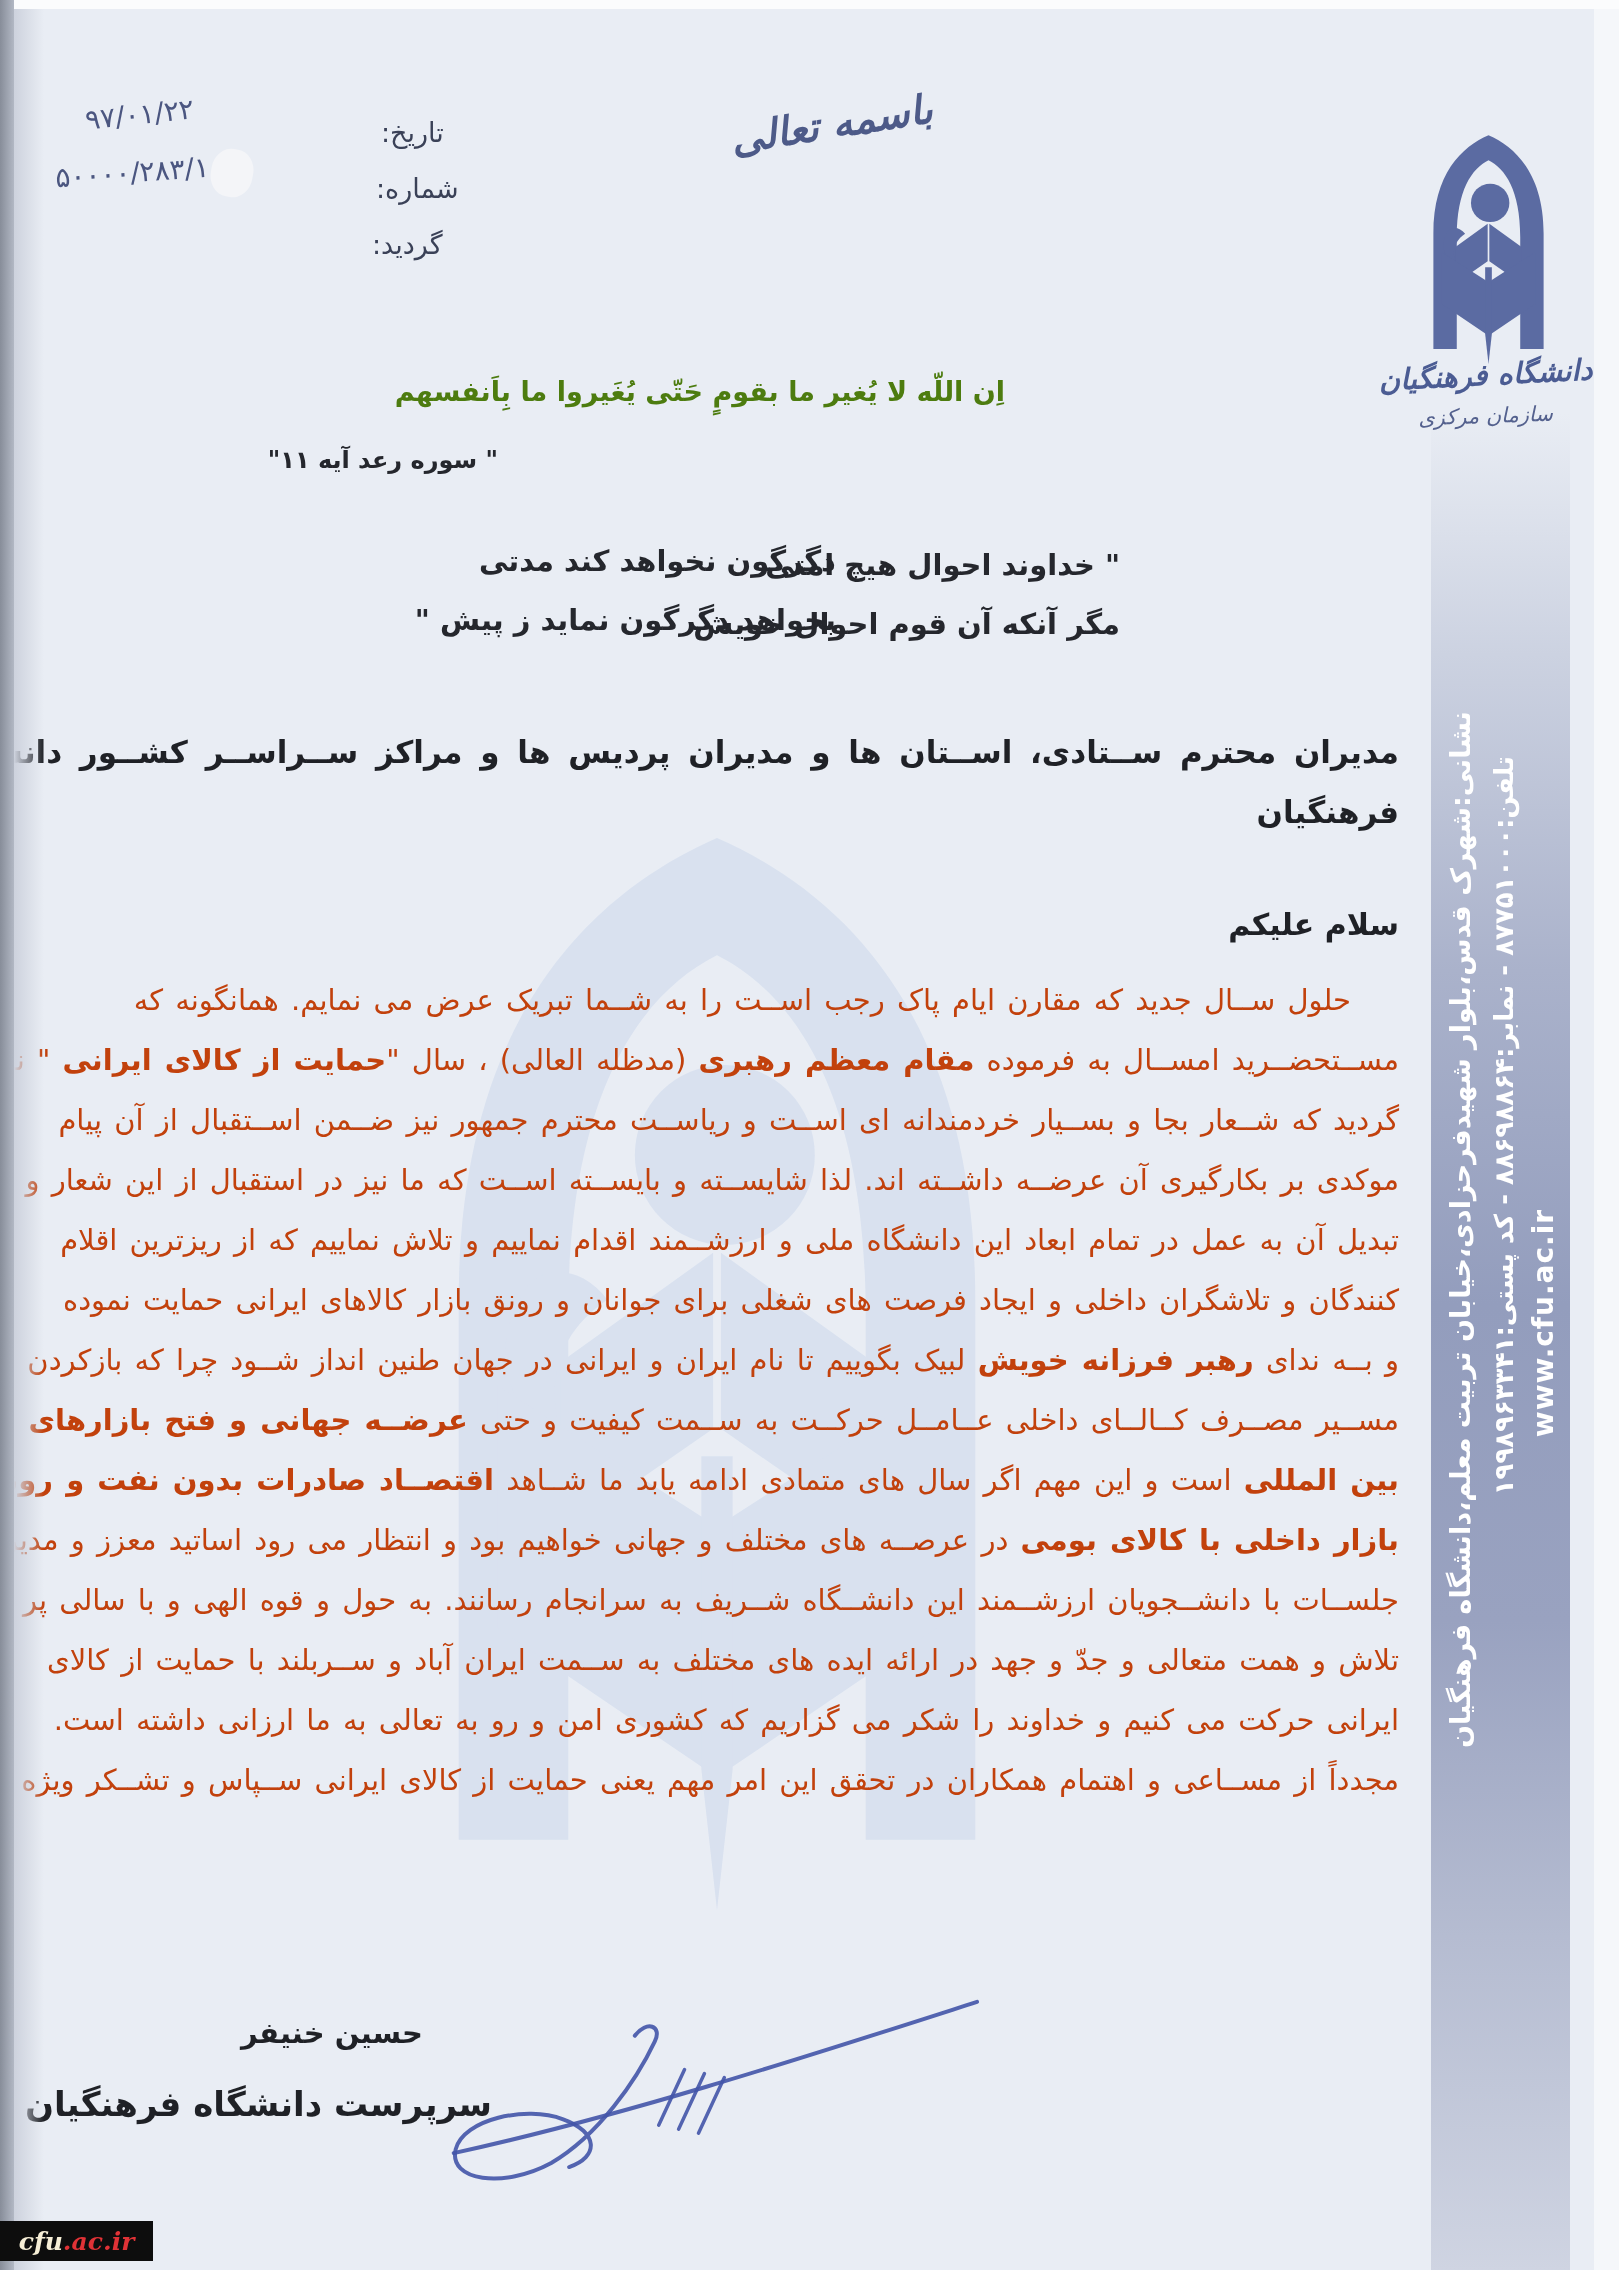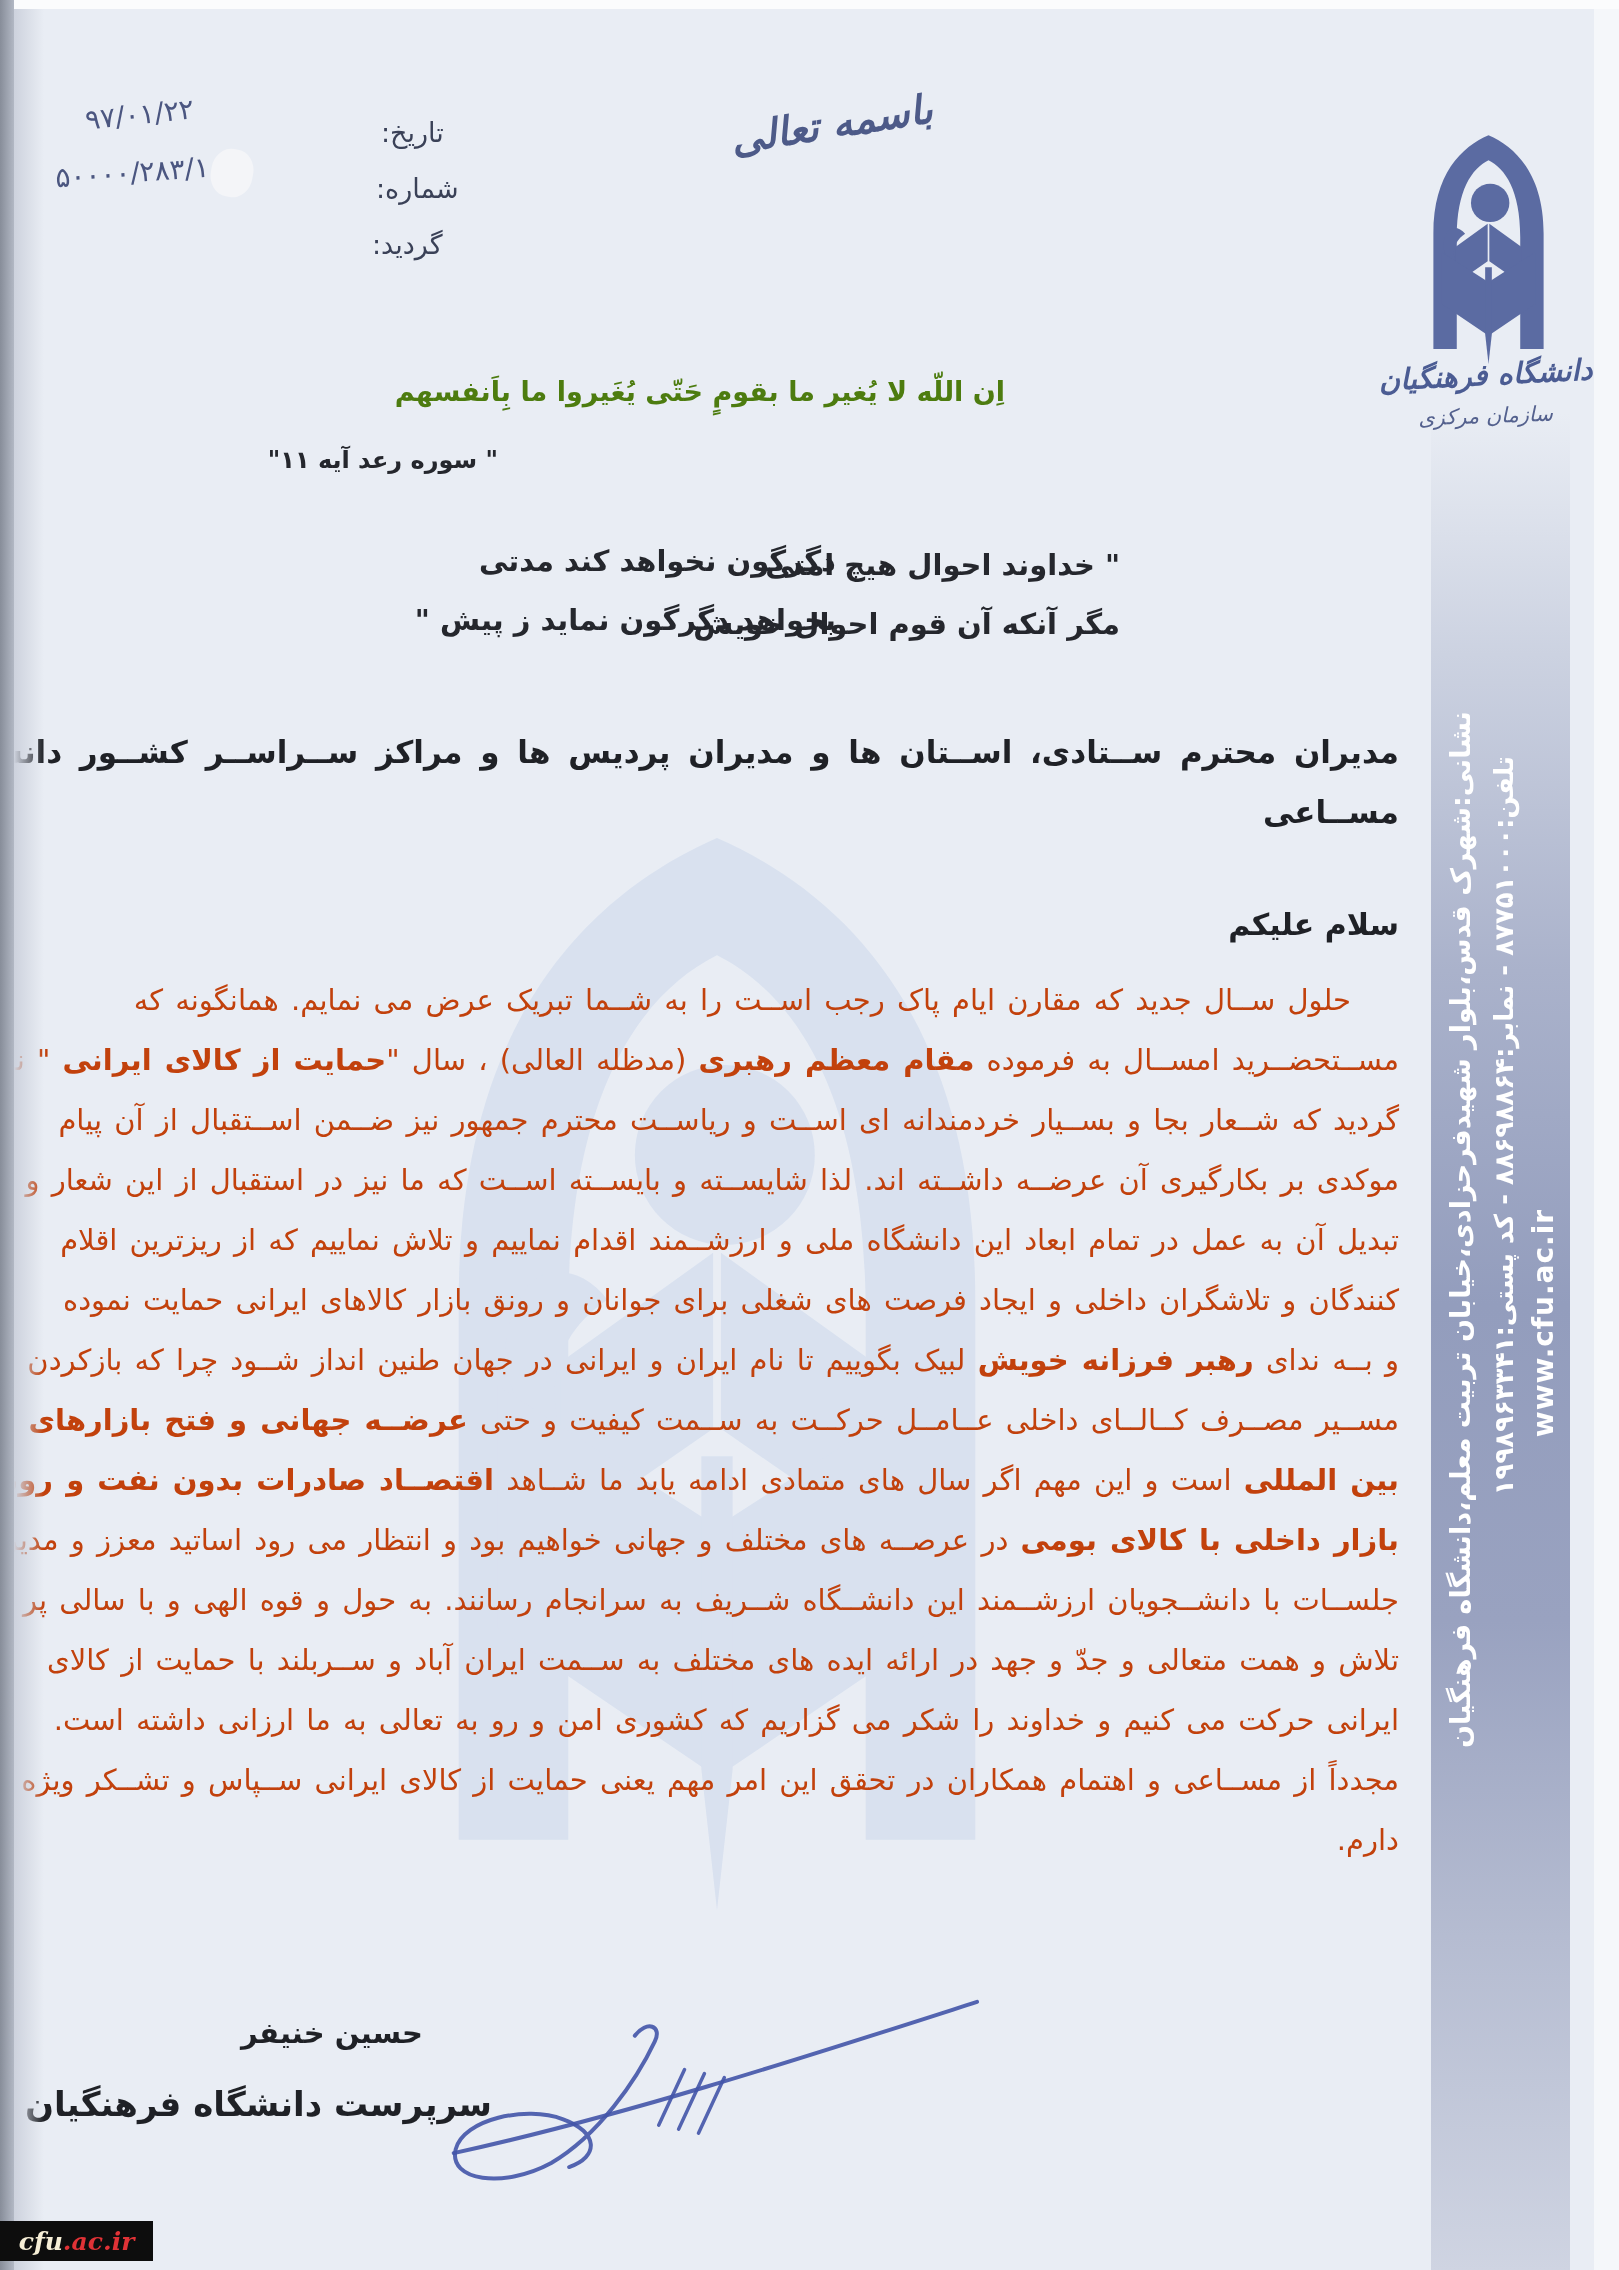--- a/index.html
+++ b/index.html
@@ -123,38 +123,37 @@
   <div class="abs logo-sub">سازمان مرکزی</div>
 
   <div class="abs verse">اِن اللّه لا یُغیر ما بقومٍ حَتّی یُغَیروا ما بِاَنفسهم</div>
   <div class="abs verse-attr">" سوره رعد آیه ۱۱"</div>
   <div class="abs poem poem-r1">" خداوند احوال هیچ امتی</div>
   <div class="abs poem poem-r2">مگر آنکه آن قوم احوال خویش</div>
   <div class="abs poem poem-l1">دگرگون نخواهد کند مدتی</div>
   <div class="abs poem poem-l2">بخواهد دگرگون نماید ز پیش "</div>
 
   <div class="abs addressee">مدیران محترم ســتادی، اســتان ها و مدیران پردیس ها و مراکز ســراســر کشــور دانشــگاه شــریف</div>
-  <div class="abs addressee2">مســاعی</div>
+  <div class="abs addressee2">فرهنگیان</div>
   <div class="abs salutation">سلام علیکم</div>
   <div class="abs body-par">
       <div class="bline indent"><span>حلول ســال جدید که مقارن ایام پاک رجب اســت را به شــما تبریک عرض می نمایم. همانگونه که</span></div>
       <div class="bline"><span>مســتحضــرید امســال به فرموده </span><span class="b">مقام معظم رهبری</span><span> (مدظله العالی) ، سال "</span><span class="b">حمایت از کالای ایرانی</span><span> " نامگذاری</span></div>
       <div class="bline"><span>گردید که شــعار بجا و بســیار خردمندانه ای اســت و ریاســت محترم جمهور نیز ضــمن اســتقبال از آن پیام</span></div>
       <div class="bline"><span>موکدی بر بکارگیری آن عرضــه داشــته اند. لذا شایســته و بایســته اســت که ما نیز در استقبال از این شعار و</span></div>
       <div class="bline"><span>تبدیل آن به عمل در تمام ابعاد این دانشگاه ملی و ارزشــمند اقدام نماییم و تلاش نماییم که از ریزترین اقلام</span></div>
       <div class="bline"><span>کنندگان و تلاشگران داخلی و ایجاد فرصت های شغلی برای جوانان و رونق بازار کالاهای ایرانی حمایت نموده</span></div>
       <div class="bline"><span>و بــه ندای </span><span class="b">رهبر فرزانه خویش</span><span> لبیک بگوییم تا نام ایران و ایرانی در جهان طنین انداز شــود چرا که بازکردن</span></div>
       <div class="bline"><span>مســیر مصــرف کــالــای داخلی عــامــل حرکــت به ســمت کیفیت و حتی </span><span class="b">عرضــه جهانی و فتح بازارهای</span></div>
       <div class="bline"><span class="b">بین المللی</span><span> است و این مهم اگر سال های متمادی ادامه یابد ما شــاهد </span><span class="b">اقتصــاد  صادرات بدون نفت و رونق</span></div>
       <div class="bline"><span class="b">بازار داخلی با کالای بومی</span><span> در عرصــه های مختلف و جهانی خواهیم بود و انتظار می رود اساتید معزز و مدیران</span></div>
       <div class="bline"><span>جلســات با دانشــجویان ارزشــمند این دانشــگاه شــریف به سرانجام رسانند. به حول و قوه الهی و با سالی پر از</span></div>
       <div class="bline"><span>تلاش و همت متعالی و جدّ و جهد در ارائه ایده های مختلف به ســمت ایران آباد و ســربلند با حمایت از کالای</span></div>
       <div class="bline"><span>ایرانی حرکت می کنیم و خداوند را شکر می گزاریم که کشوری امن و رو به تعالی به ما ارزانی داشته است.</span></div>
       <div class="bline"><span>مجدداً از مســاعی و اهتمام همکاران در تحقق این امر مهم یعنی حمایت از کالای ایرانی ســپاس و تشــکر ویژه</span></div>
-      <div class="bline"><span>دارم.</span></div>
     </div>
 
   <div class="abs closing-name">حسین خنیفر</div>
   <div class="abs closing-title">سرپرست دانشگاه فرهنگیان</div>
 
   <svg class="abs signature" viewBox="0 0 780 235" fill="none">
     <path d="M428,78 C440,62 456,68 448,84 C430,122 392,178 344,206 C296,232 240,224 248,192 C256,162 318,148 356,162 C392,175 392,200 362,210" stroke="#4254a8" stroke-width="4" stroke-linecap="round" opacity="0.9"></path>
     <path d="M452,168 L478,112 M472,172 L498,116 M492,176 L518,120" stroke="#4254a8" stroke-width="3.5" stroke-linecap="round" opacity="0.9"></path>
     <path d="M246,196 C420,158 610,96 772,44" stroke="#4254a8" stroke-width="4" stroke-linecap="round" opacity="0.9"></path>
   </svg>

